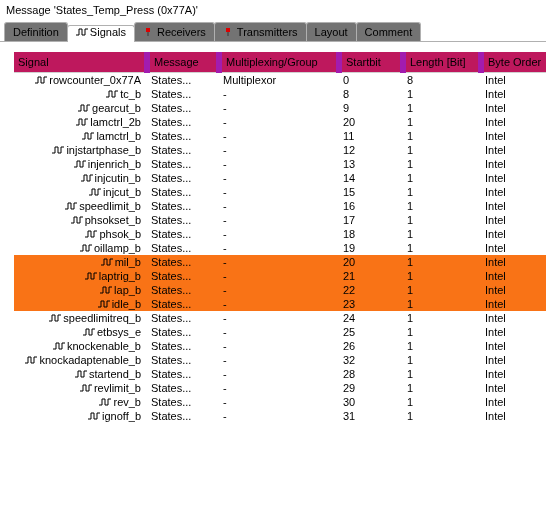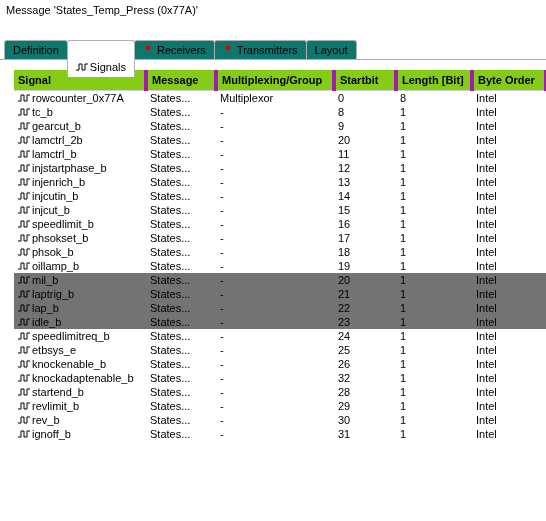--- a/index.html
+++ b/index.html
@@ -19,68 +19,69 @@
     display: flex;
     border-bottom: 1px solid #b0b0b0;
     padding-left: 4px;
     align-items: flex-end;
   }
   .tab {
     padding: 3px 8px;
     border: 1px solid #b0b0b0;
     border-bottom: none;
     margin-right: -1px;
-    background: #0f766e;
+    background: #737373;
     border-top-left-radius: 3px;
     border-top-right-radius: 3px;
     display: flex;
     align-items: center;
     gap: 4px;
     position: relative;
   }
   .tab.active {
     background: #fff;
-    top: 18px;
-    padding-top: 20px;
+    top: 1px;
+    padding-top: 0;
     padding-bottom: 4px;
   }
   .tab-icon {
     width: 10px;
     height: 10px;
     display: inline-block;
   }
   .content {
     padding: 10px 4px 0 14px;
   }
   .grid {
     width: 100%;
     border-collapse: collapse;
     table-layout: fixed;
   }
   .grid th {
     text-align: left;
-    font-weight: bold;
+    font-weight: normal;
     padding: 4px 6px 4px 4px;
-    border-right: 4px solid #a21caf;
+    border-right: 6px solid #a21caf;
     border-bottom: 1px solid #d0d0d0;
-    background: #84cc16;
+    background: #be185d;
     white-space: nowrap;
     overflow: hidden;
   }
   .grid td {
     padding: 1px 6px 1px 4px;
     white-space: nowrap;
     overflow: hidden;
   }
   .grid tr.highlight td {
-    background: #737373;
+    background: #f97316;
   }
   .sig-cell {
     display: flex;
     align-items: center;
+    justify-content: flex-end;
   }
   .sig-icon {
     flex: 0 0 auto;
   }
   .col-signal  { width: 120px; }
   .col-message { width: 56px; }
   .col-mux     { width: 104px; margin-left: 9px; }
   .col-startbit{ width: 48px; }
   .col-length  { width: 62px; }
   .col-byteord { width: 60px; }
@@ -117,20 +118,23 @@
       <svg width="10" height="10" viewBox="0 0 10 10">
           <rect x="3" y="1" width="4" height="4" fill="#d00"></rect>
           <rect x="4" y="5" width="2" height="4" fill="#555"></rect>
         </svg>
     </span>
     <span>Transmitters</span>
   </div>
   <div class="tab">
       <span>Layout</span>
     </div>
+  <div class="tab">
+      <span>Comment</span>
+    </div>
 </div>
 
 <div class="content">
   <table class="grid">
     <thead>
       <tr>
         <th class="col-signal">Signal</th>
         <th class="col-message">Message</th>
         <th class="col-mux">Multiplexing/Group</th>
         <th class="col-startbit">Startbit</th>

